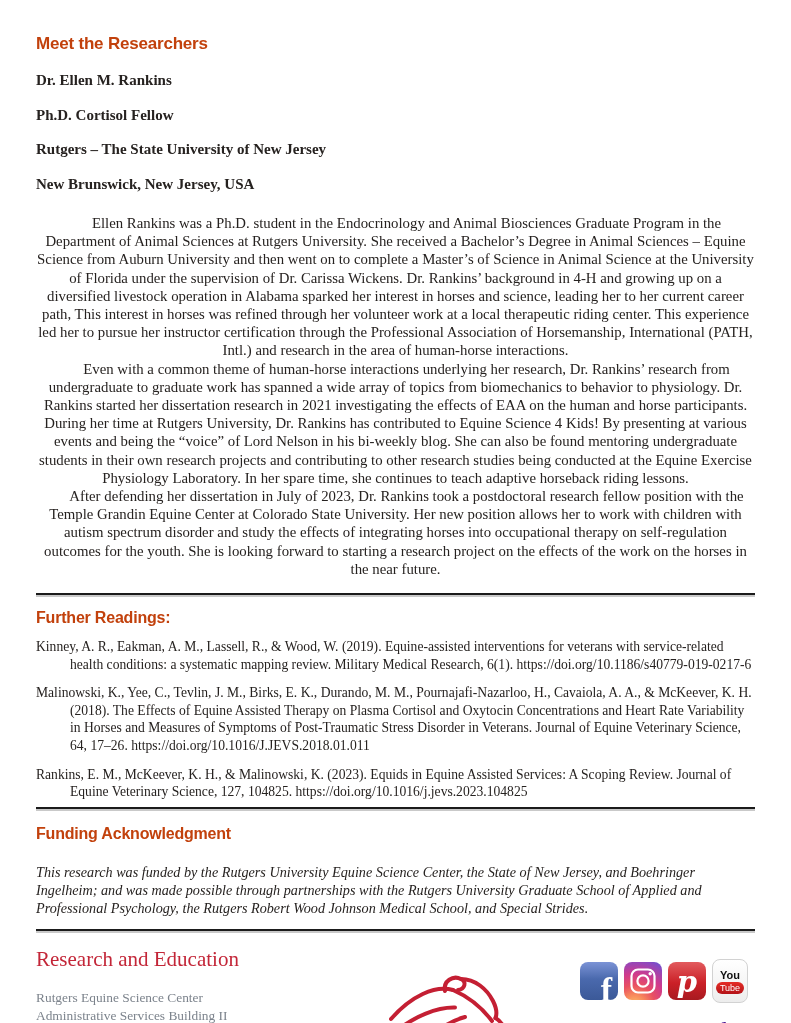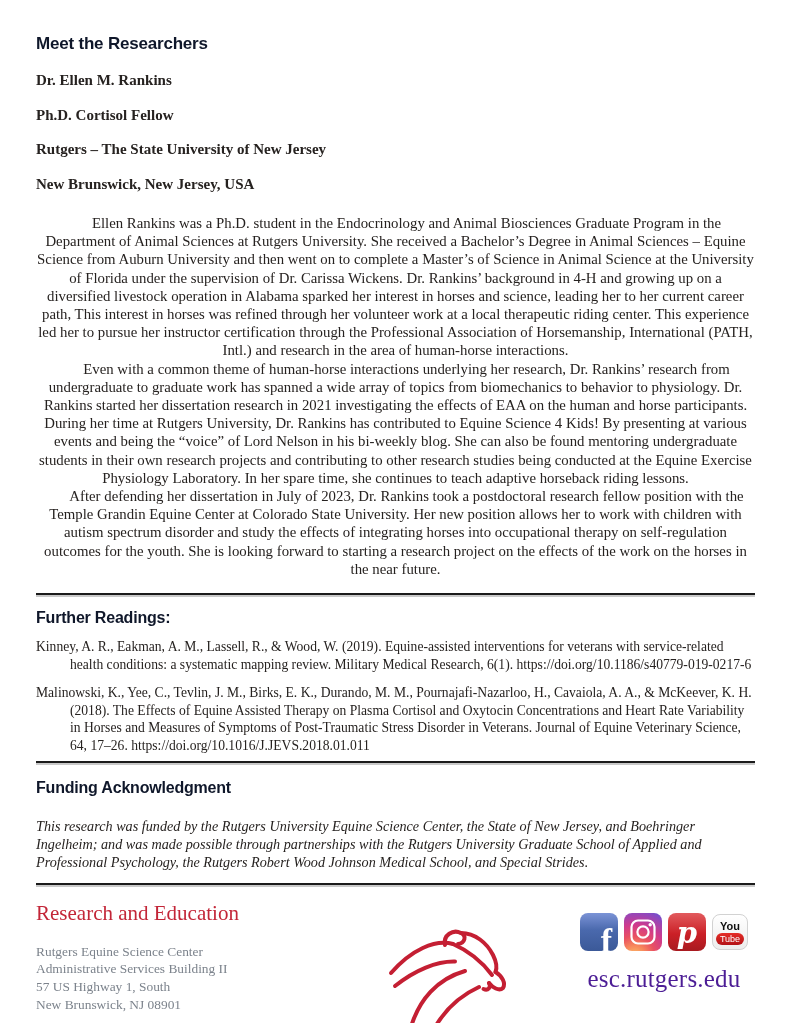--- a/index.html
+++ b/index.html
@@ -9,21 +9,21 @@
     position: relative;
     width: 791px;
     height: 1023px;
     background: #ffffff;
     padding: 34px 36px 0 36px;
     overflow: hidden;
   }
   .red-heading {
     font-family: "Liberation Sans", sans-serif;
     font-weight: bold;
-    color: #0f172a;
+    color: #c2410c;
     letter-spacing: -0.2px;
   }
   h1.red-heading { font-size: 17px; margin: 0 0 14px 0; }
   h2.red-heading { font-size: 16px; margin: 0 0 11px 0; }
 
   .researcher { margin-bottom: 22px; }
   .researcher-line {
     font-weight: bold;
     font-size: 15px;
     line-height: 16.5px;
@@ -101,21 +101,21 @@
   }
   .si-ig { background: radial-gradient(circle at 28% 115%, #fdc468 0%, #f7865c 22%, #e95062 40%, #cf3a8d 62%, #8a49c0 88%, #5b55d6 100%); }
   .si-pin { background: linear-gradient(180deg, #e25b5e 0%, #cb2027 55%, #a81a20 100%); }
   .pin-p {
     font-family: "DejaVu Serif", serif;
     font-weight: bold; font-style: italic;
     color: #fff; font-size: 29px; line-height: 1;
     margin-top: 2px;
   }
   .si-yt {
-    width: 36px; height: 36px;
+    width: 36px; height: 44px;
     background: linear-gradient(180deg, #ffffff 0%, #ededed 100%);
     border: 1px solid #d2d2d2;
     flex-direction: column;
   }
   .yt-you {
     font-family: "Liberation Sans", sans-serif;
     font-weight: bold; font-size: 11px; line-height: 11px;
     color: #111; margin-top: 2px;
   }
   .yt-tube {
@@ -157,20 +157,21 @@
       <p>After defending her dissertation in July of 2023, Dr. Rankins took a postdoctoral research fellow position with the Temple Grandin Equine Center at Colorado State University. Her new position allows her to work with children with autism spectrum disorder and study the effects of integrating horses into occupational therapy on self-regulation outcomes for the youth. She is looking forward to starting a research project on the effects of the work on the horses in the near future.</p>
     </div>
   </section>
 
   <div class="rule r1"></div>
 
   <section>
     <h2 class="red-heading">Further Readings:</h2>
     <p class="citation">Kinney, A. R., Eakman, A. M., Lassell, R., &amp; Wood, W. (2019). Equine-assisted interventions for veterans with service-related health conditions: a systematic mapping review. Military Medical Research, 6(1). https://doi.org/10.1186/s40779-019-0217-6</p>
     <p class="citation">Malinowski, K., Yee, C., Tevlin, J. M., Birks, E. K., Durando, M. M., Pournajafi-Nazarloo, H., Cavaiola, A. A., &amp; McKeever, K. H. (2018). The Effects of Equine Assisted Therapy on Plasma Cortisol and Oxytocin Concentrations and Heart Rate Variability in Horses and Measures of Symptoms of Post-Traumatic Stress Disorder in Veterans. Journal of Equine Veterinary Science, 64, 17–26. https://doi.org/10.1016/J.JEVS.2018.01.011</p>
+    <p class="citation">Rankins, E. M., McKeever, K. H., &amp; Malinowski, K. (2023). Equids in Equine Assisted Services: A Scoping Review. Journal of Equine Veterinary Science, 127, 104825. https://doi.org/10.1016/j.jevs.2023.104825</p>
   </section>
 
   <div class="rule r2"></div>
 
   <section>
     <h2 class="red-heading">Funding Acknowledgment</h2>
     <p class="funding-text">This research was funded by the Rutgers University Equine Science Center, the State of New Jersey, and Boehringer Ingelheim; and was made possible through partnerships with the Rutgers University Graduate School of Applied and Professional Psychology, the Rutgers Robert Wood Johnson Medical School, and Special Strides.</p>
   </section>
 
   <div class="rule r3"></div>

